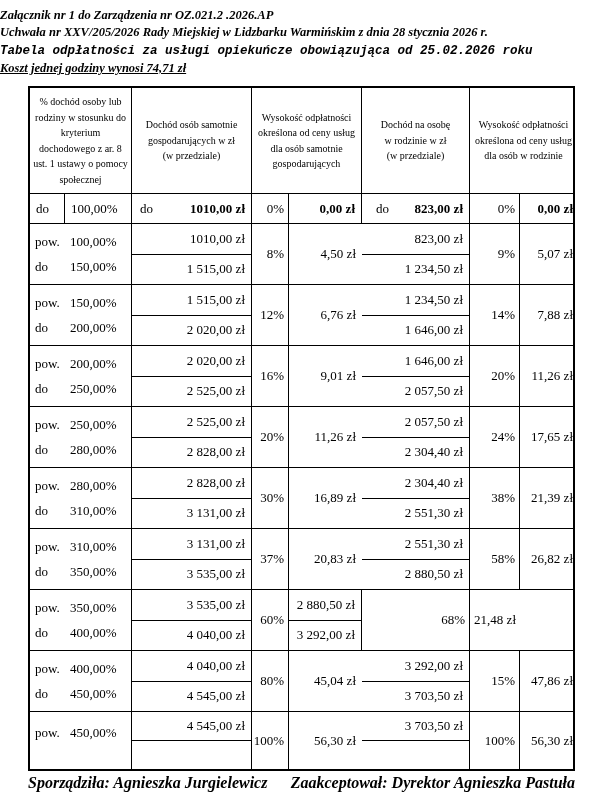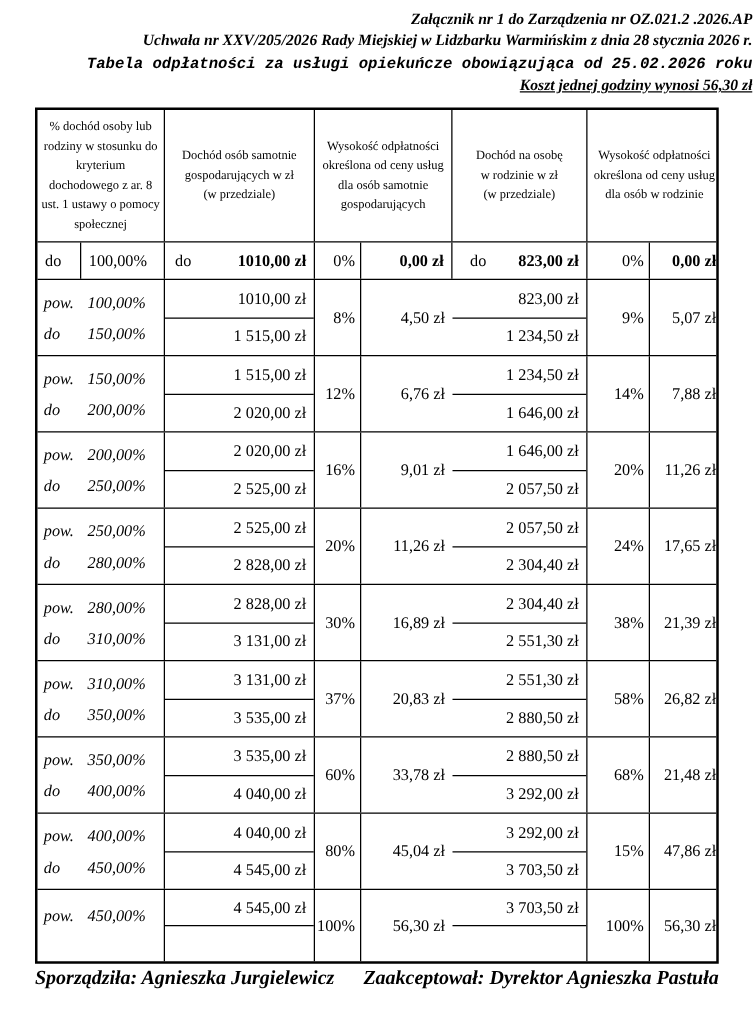--- a/index.html
+++ b/index.html
@@ -5,21 +5,21 @@
   * { margin: 0; padding: 0; box-sizing: border-box; }
   html, body { background: #fff; }
   body {
     width: 602px; height: 807px;
     color: #000;
     font-family: "Liberation Serif", "DejaVu Serif", serif;
     overflow: hidden;
   }
   .doc-header {
     padding-top: 7px;
-    text-align: right;
+    text-align: left;
     font-weight: bold;
     font-style: italic;
     font-size: 12.5px;
     line-height: 17px;
   }
   .doc-header .gap { margin-top: 2px; font-family: Liberation Mono, monospace; }
   .underlined { text-decoration: underline; }
 
   .payment-table {
     margin: 9px 0 0 28px;
@@ -59,21 +59,21 @@
   .vc { display: flex; align-items: center; }
   .right { justify-content: flex-end; }
   .pad-l { padding-left: 6px; }
   .pad-r4 { padding-right: 4px; }
   .pad-r6 { padding-right: 6px; }
   .bold { font-weight: bold; }
 
   .prefix-value { display: flex; align-items: center; justify-content: space-between; padding: 0 6px 0 8px; }
 
   .cellA { display: flex; flex-direction: column; justify-content: space-around; padding: 5px 0; }
-  .range-line { display: flex; padding-left: 5px; font-size: 13px; font-style: italic; }
+  .range-line { display: flex; padding-left: 5px; font-size: 13px; }
   .range-label { width: 35px; }
 
   .cellStack { display: flex; flex-direction: column; }
   .half { flex: 1; display: flex; align-items: center; justify-content: flex-end; padding-right: 6px; font-size: 13px; }
   .half.divided { border-bottom: 1px solid #000; }
 
   .doc-footer {
     width: 547px;
     margin: 3px 0 0 28px;
     display: flex;
@@ -83,21 +83,21 @@
     font-style: italic;
   }
 </style>
 </head>
 <body>
 
 <div class="doc-header">
   <div>Załącznik nr 1 do Zarządzenia nr OZ.021.2 .2026.AP</div>
   <div>Uchwała nr XXV/205/2026 Rady Miejskiej w Lidzbarku Warmińskim z dnia 28 stycznia 2026 r.</div>
   <div class="gap">Tabela odpłatności za usługi opiekuńcze obowiązująca od 25.02.2026 roku</div>
-  <div class="underlined">Koszt jednej godziny wynosi 56,30 zł</div>
+  <div class="underlined">Koszt jednej godziny wynosi 74,71 zł</div>
 </div>
 
 <div class="payment-table">
 
   <div class="band header-band">
     <div class="hcell br">% dochód osoby lub rodziny w stosunku do kryterium dochodowego z ar. 8 ust. 1 ustawy o pomocy społecznej</div>
     <div class="hcell br">Dochód osób samotnie gospodarujących w zł
 (w przedziale)</div>
     <div class="hcell br">Wysokość odpłatności określona od ceny usług dla osób samotnie gospodarujących</div>
     <div class="hcell br">Dochód na osobę
@@ -286,21 +286,20 @@
       <div class="range-line">
           <span class="range-label">do</span>
           <span>400,00%</span>
         </div>
     </div>
     <div class="cellStack br">
       <div class="half divided">3 535,00 zł</div>
       <div class="half">4 040,00 zł</div>
     </div>
     <div class="cell vc right pad-r4 br">60%</div>
-    <div class="cell vc right pad-r6">33,78 zł</div>
     <div class="cellStack br">
       <div class="half divided">2 880,50 zł</div>
       <div class="half">3 292,00 zł</div>
     </div>
     <div class="cell vc right pad-r4 br">68%</div>
     <div class="cell vc right pad-r4">21,48 zł</div>
   </div>
 
   <div class="band row-band">
     <div class="cellA br">

